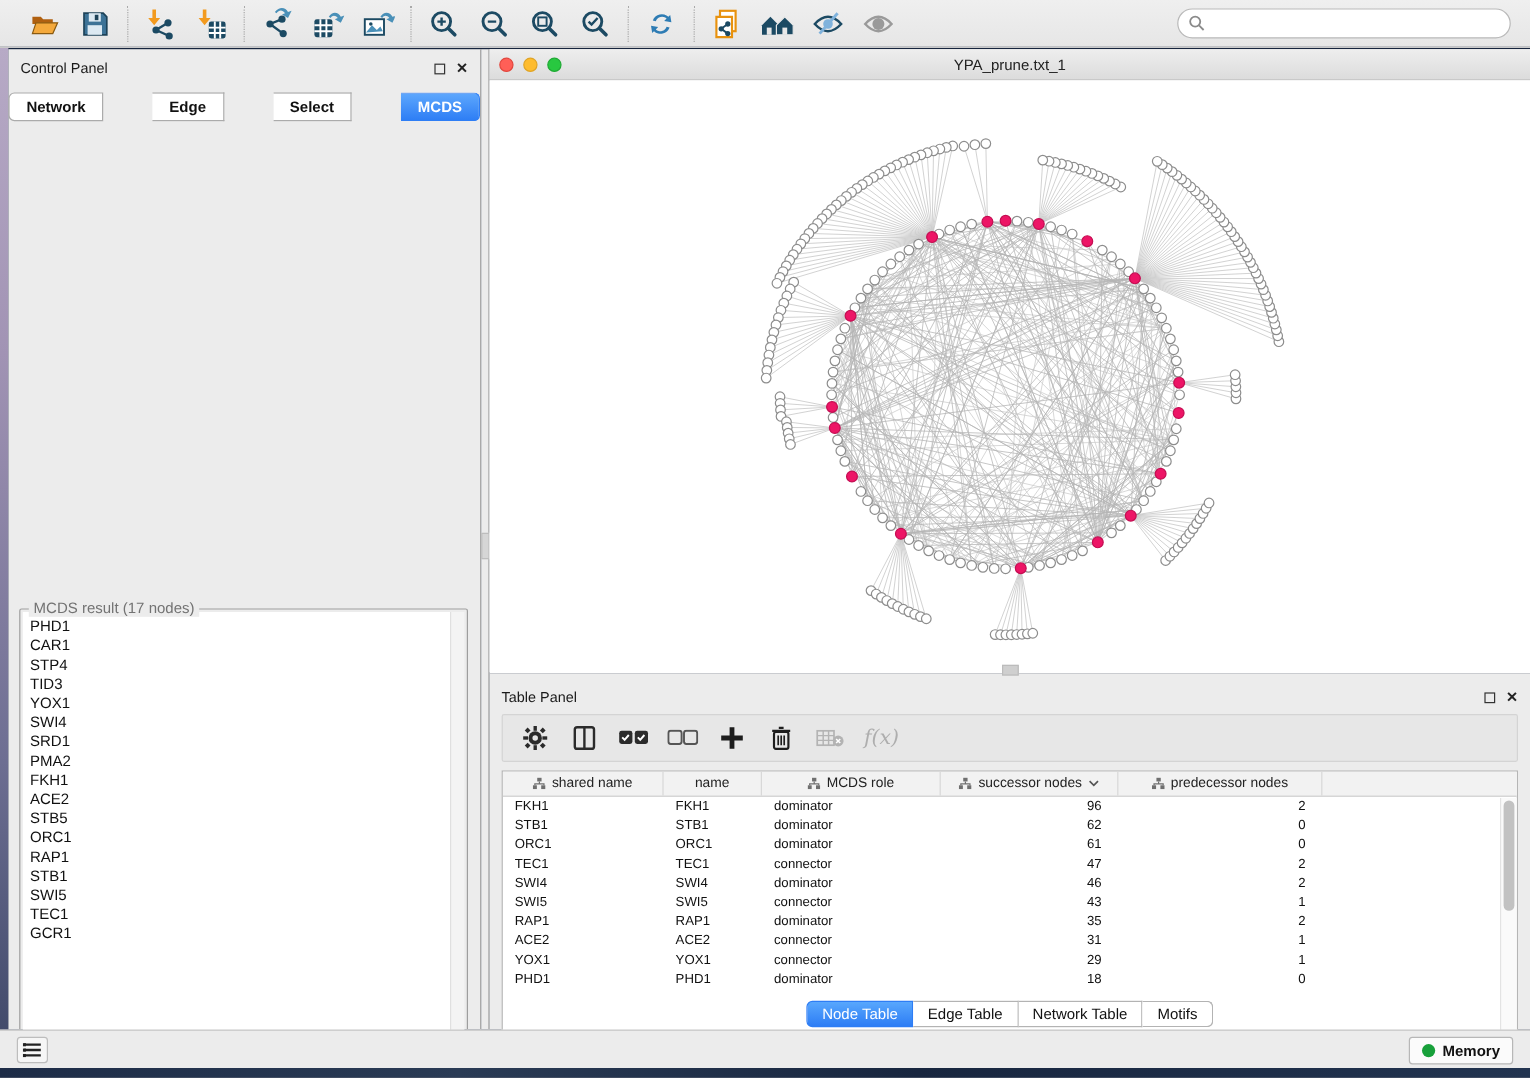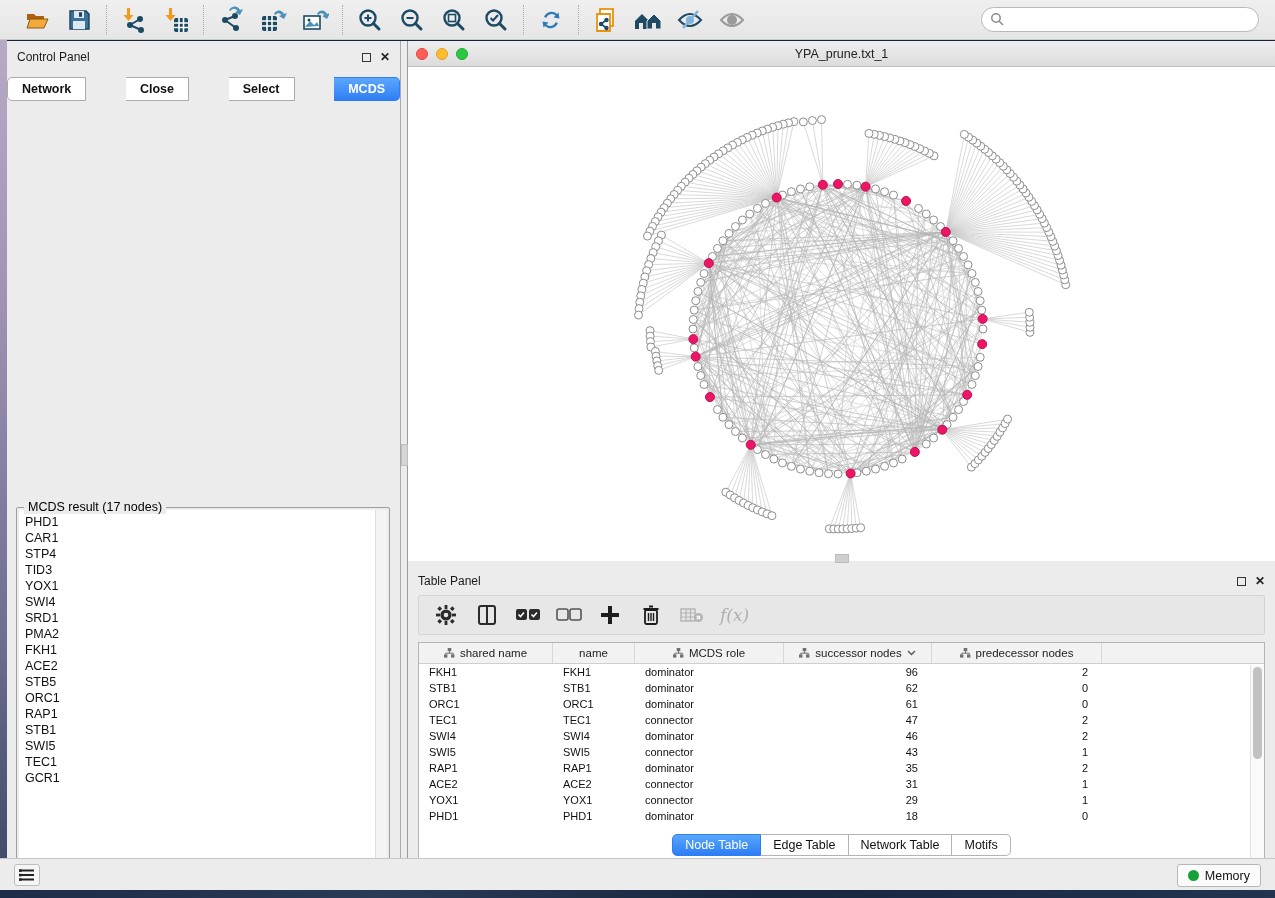--- a/index.html
+++ b/index.html
@@ -47,21 +47,21 @@
     border-radius:5px; display:flex; align-items:center; font-size:12.5px; padding-left:9px; color:#111;
     position:relative; box-shadow:0 1px 1px rgba(0,0,0,.08); }
   .dropdown-cap { position:absolute; right:0; top:-1px; width:20px; height:24px; border-radius:0 5px 5px 0;
     background:linear-gradient(#6fb1fc,#2f7df2); display:flex; flex-direction:column; align-items:center; justify-content:center; }
   .dropdown-cap svg { display:block; }
   .btn-row { display:flex; justify-content:center; gap:14px; margin-top:14px; }
   .push-btn { font-size:13px; padding:3px 14px; background:#fff; border:1px solid #adadad; border-radius:5px; color:#111; }
   .push-btn.focused { box-shadow:0 0 0 3px rgba(90,150,250,.55); border-color:#7aa8e8; }
 
   .result-group { position:absolute; left:9px; top:466px; width:374px; height:372px; }
-  .result-legend { position:absolute; left:8px; top:-7px; background:#ececec; padding:0 4px; font-size:12.5px; color:#000000; z-index:2; }
+  .result-legend { position:absolute; left:8px; top:-7px; background:#ececec; padding:0 4px; font-size:12.5px; color:#737373; z-index:2; }
   .result-box { position:absolute; inset:0; border:1px solid #9e9e9e; border-radius:2px; }
   .result-list { position:absolute; left:2px; top:2px; right:14px; bottom:2px; background:#fff; overflow:hidden;
     font-size:12.5px; color:#111; padding:4px 0 0 6px; }
   .result-list div { line-height:16px; }
   .result-scroll { position:absolute; right:2px; top:2px; bottom:2px; width:12px; background:#f4f4f4; border-left:1px solid #e0e0e0; }
 
   
   .vsplit { position:absolute; left:401px; top:41px; width:7px; height:817px; background:#ececec; border-right:1px solid #9a9a9a; }
   .vsplit-handle { position:absolute; left:0px; top:403px; width:7px; height:22px; background:#d6d6d6; border:1px solid #bdbdbd; }
 
@@ -100,21 +100,21 @@
   .tscroll { position:absolute; right:0; top:22px; bottom:0; width:14px; background:#fafafa; border-left:1px solid #e3e3e3; }
   .tthumb { position:absolute; left:2px; top:2px; width:9px; height:92px; background:#c2c2c2; border-radius:5px; }
 
   .tp-tabs { position:absolute; left:0; right:0; top:269px; display:flex; justify-content:center; }
   .tp-tab { font-size:12.5px; padding:3px 12px; background:#fff; border:1px solid #b3b3b3; border-left:none; color:#111; }
   .tp-tab:first-child { border-left:1px solid #b3b3b3; border-radius:5px 0 0 5px; }
   .tp-tab:last-child { border-radius:0 5px 5px 0; }
   .tp-tab.active { background:linear-gradient(#58a7fd,#2d7df5); color:#fff; border-color:#2d7df5; }
 
   
-  .statusbar { position:absolute; left:0; top:858px; width:1275px; height:32px; background:#ececec; border-top:1px solid #c6c6c6; }
+  .statusbar { position:absolute; left:0; top:858px; width:1275px; height:32px; background:#ececec; border-top:1px solid #c6c6c6;font-weight:bold; }
   .task-btn { position:absolute; left:14px; top:5px; width:26px; height:22px; background:#f6f6f6; border:1px solid #bdbdbd; border-radius:3px;
     display:flex; align-items:center; justify-content:center; }
   .memory-btn { position:absolute; right:14px; top:5px; height:23px; background:#fbfbfb; border:1px solid #b7b7b7; border-radius:3px;
     display:flex; align-items:center; gap:6px; padding:0 10px; font-size:12.5px; color:#111; }
   .mem-dot { width:11px; height:11px; border-radius:50%; background:#17a03a; }
 </style>
 </head>
 <body>
 
 <div class="screen">
@@ -280,21 +280,21 @@
   <div class="control-panel">
     <div class="panel-titlebar">
       <span class="panel-title">Control Panel</span>
       <span class="panel-title-icons">
         <span class="float-icon"></span>
         <span class="close-icon">✕</span>
       </span>
     </div>
     <div class="tabbar">
       <span class="tab">Network</span>
-      <span class="tab">Close</span>
+      <span class="tab">Edge</span>
       <span class="tab">Select</span>
       <span class="tab active">MCDS</span>
     </div>
     <div class="result-group">
       <span class="result-legend">MCDS result (17 nodes)</span>
       <div class="result-box">
         <div class="result-list" id="mcds-list">
             <div>PHD1</div>
             <div>CAR1</div>
             <div>STP4</div>

